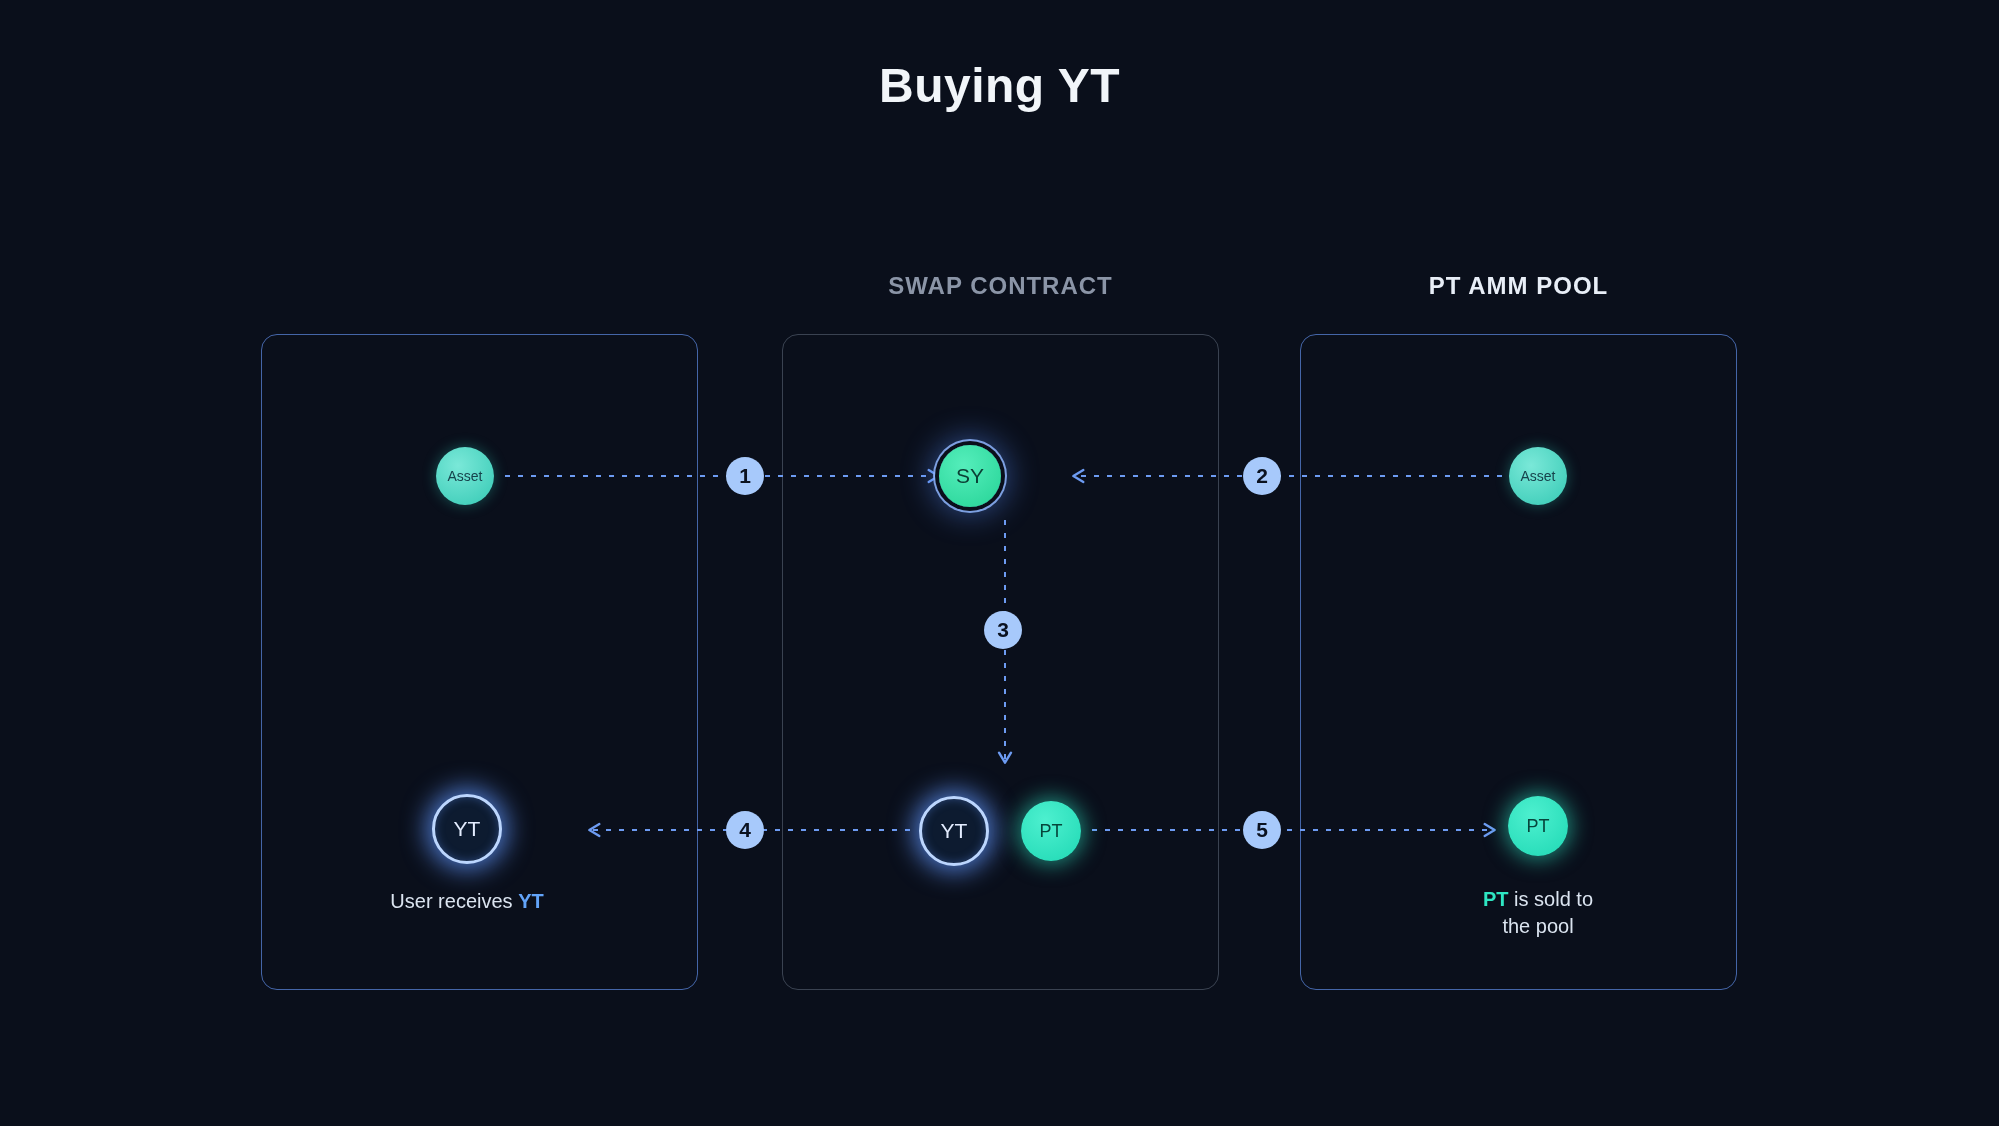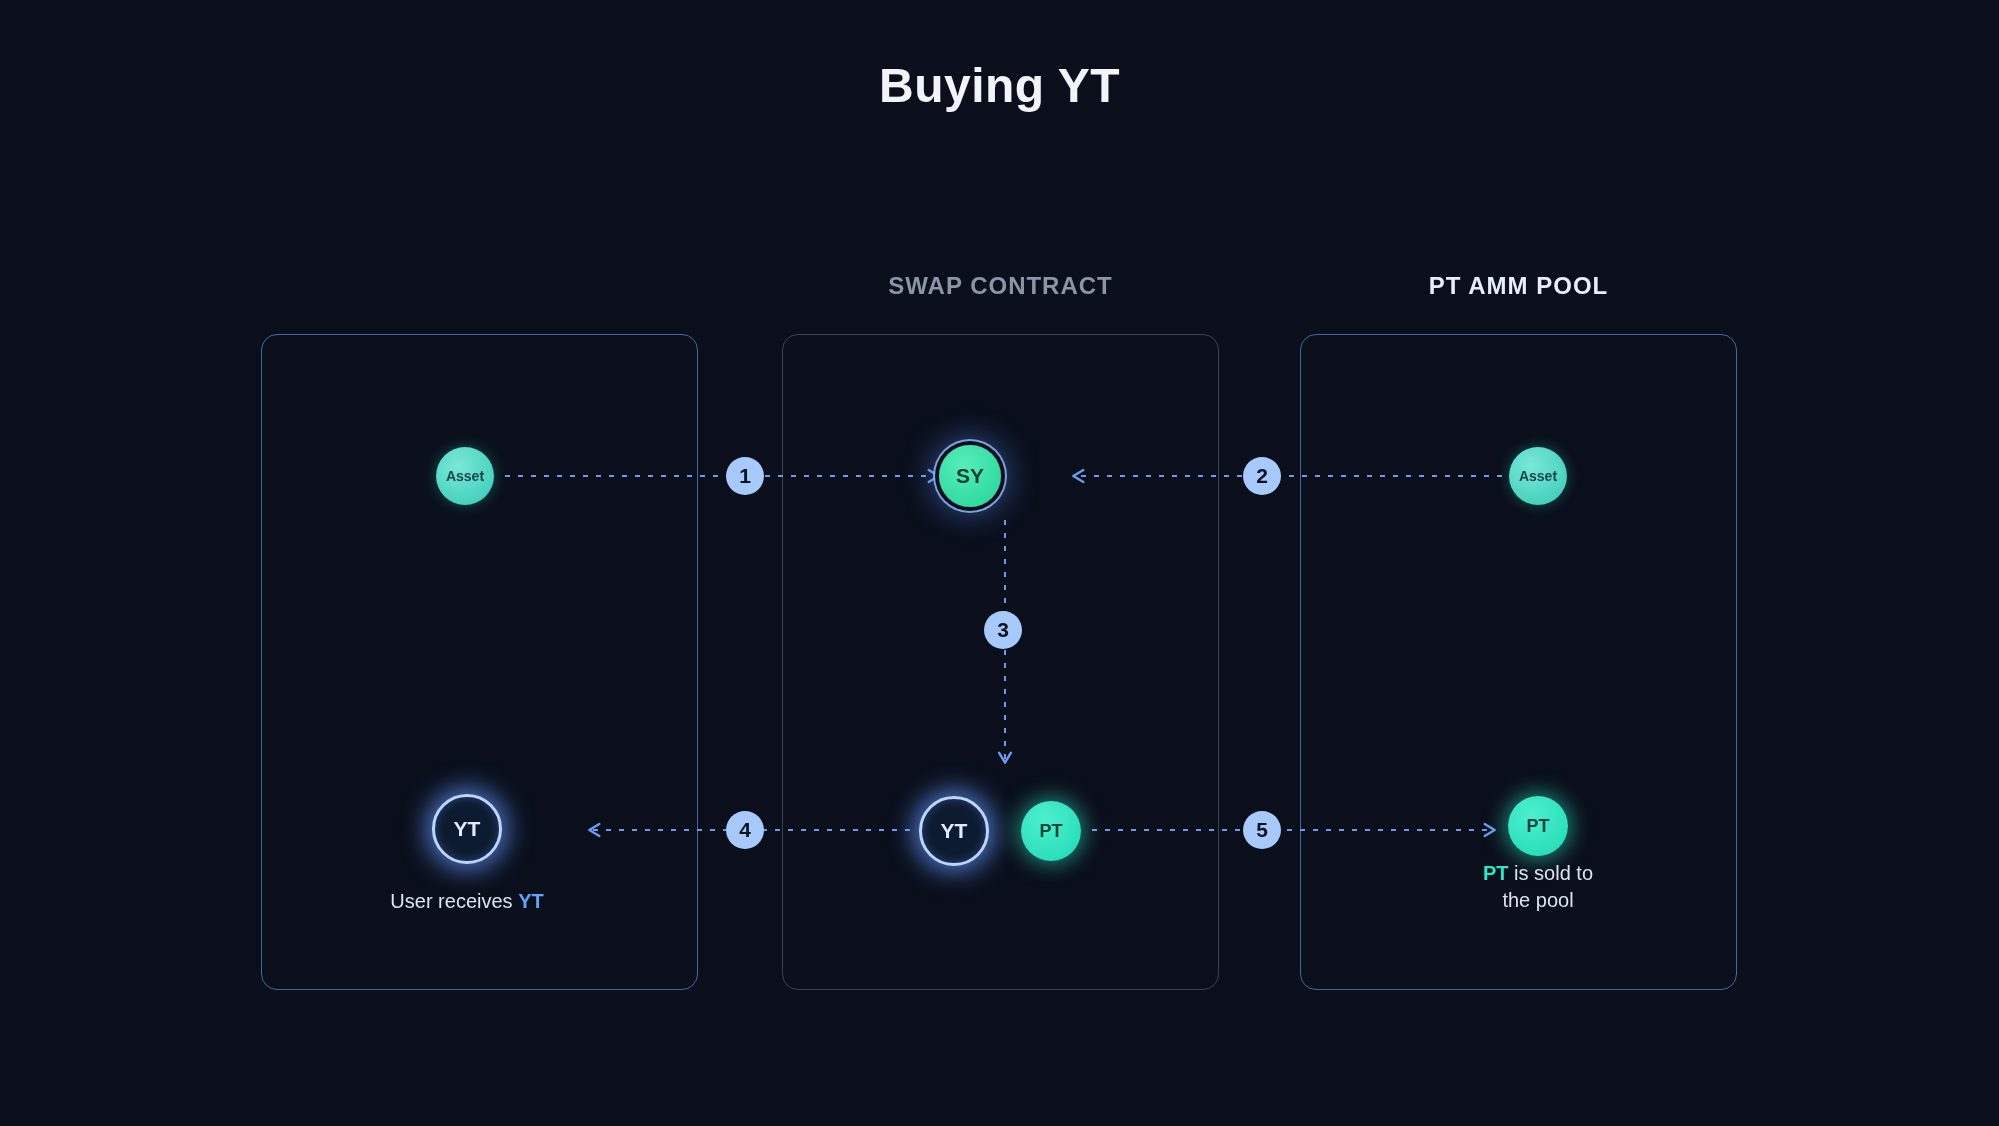--- a/index.html
+++ b/index.html
@@ -57,21 +57,21 @@
     z-index: 2;
   }
 
   .token {
     position: absolute;
     transform: translate(-50%, -50%);
     border-radius: 50%;
     display: flex;
     align-items: center;
     justify-content: center;
-    font-weight: 700;
+    font-weight: 400;
     z-index: 3;
   }
   .token.asset {
     width: 58px; height: 58px;
     background: radial-gradient(circle at 38% 32%, #7ae8d8, #35c9b4);
     color: #17434c;
     font-size: 14px;
     box-shadow: 0 0 14px rgba(45, 212, 191, 0.35);
   }
   .token.sy {
@@ -134,21 +134,21 @@
     position: absolute;
     transform: translateX(-50%);
     text-align: center;
     font-size: 20px;
     color: #dbe4f0;
     z-index: 3;
     line-height: 1.35;
     white-space: nowrap;
   }
   .caption.you-cap  { left: 467px;  top: 888px; }
-  .caption.pool-cap { left: 1538px; top: 860px; white-space: normal; width: 220px; }
+  .caption.pool-cap { left: 1538px; top: 886px; white-space: normal; width: 220px; }
   .hl-blue { color: #62a4fa; font-weight: 700; }
   .hl-teal { color: #2ee6c3; font-weight: 700; }
 </style>
 </head>
 <body>
 
 <div class="canvas">
 
   <div class="title">Buying YT</div>
 

